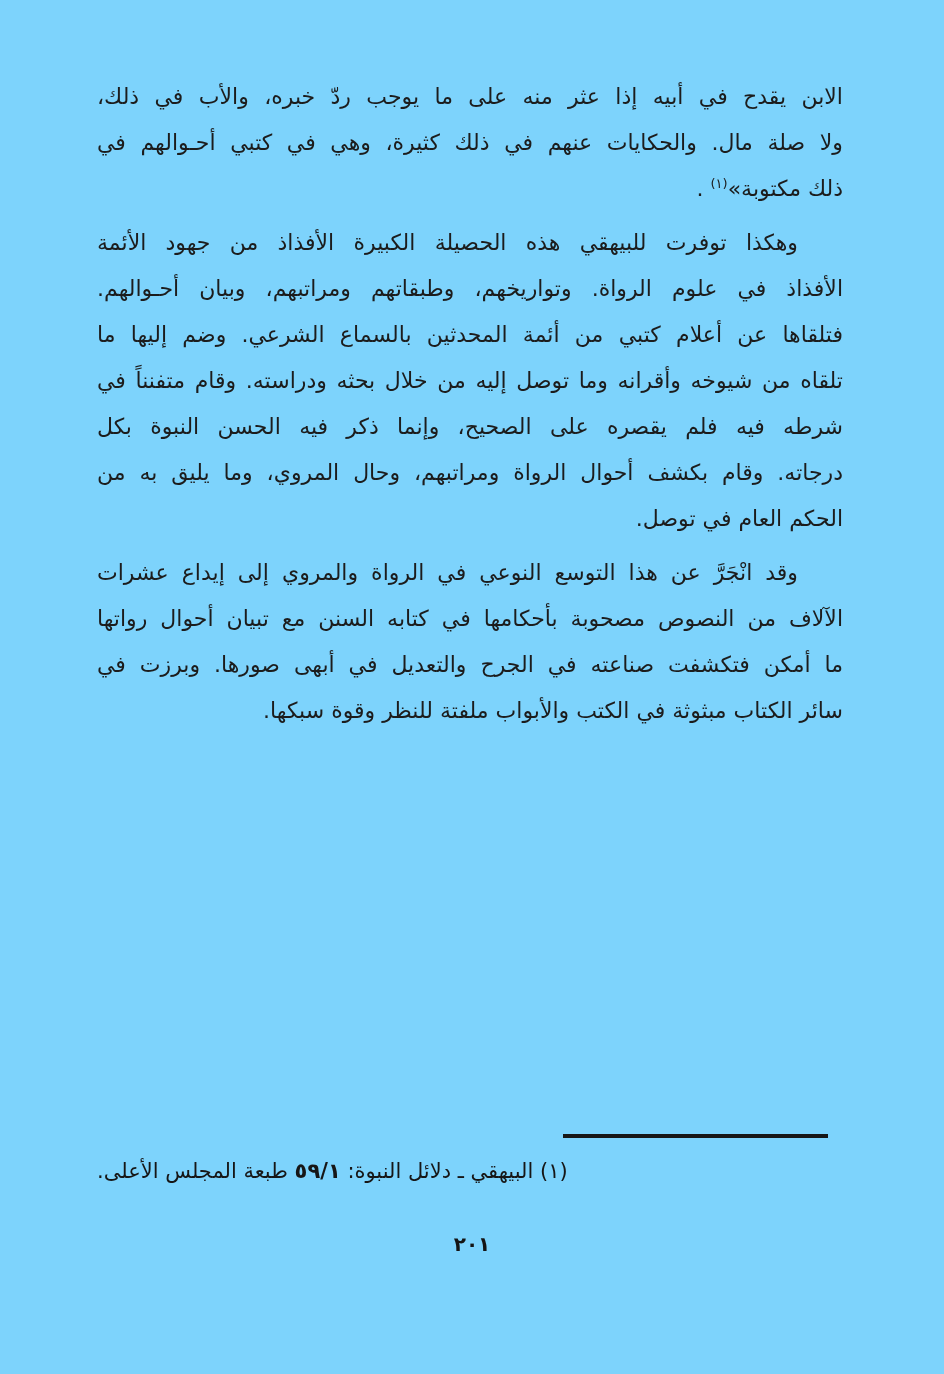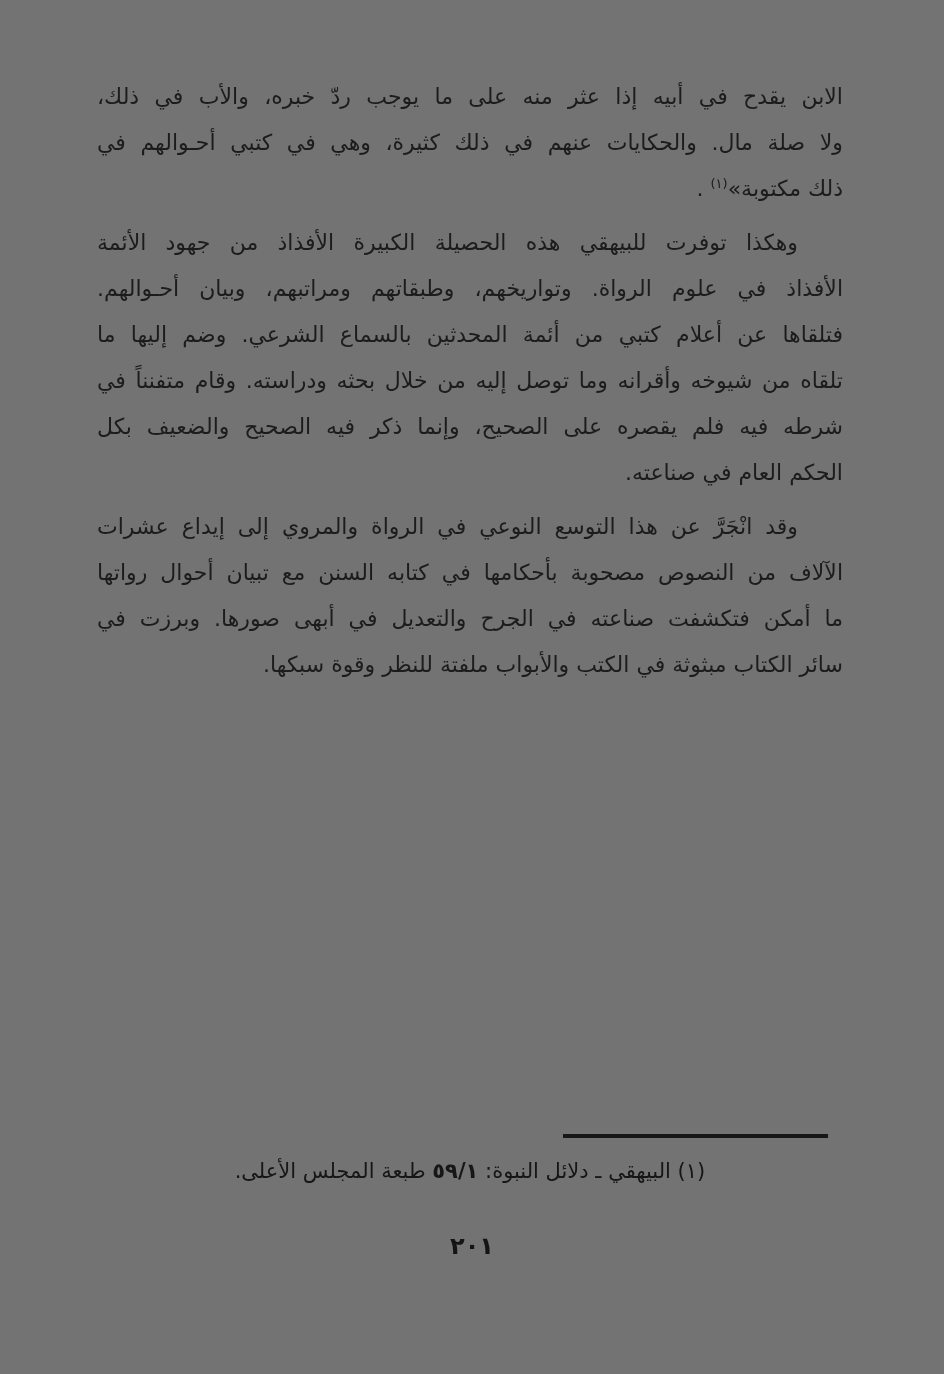--- a/index.html
+++ b/index.html
@@ -3,21 +3,21 @@
 <meta charset="utf-8">
 <style>
   html, body {
     margin: 0;
     padding: 0;
   }
   .page {
     position: relative;
     width: 944px;
     height: 1374px;
-    background: #737373;
+    background: #7dd3fc;
     font-family: "DejaVu Sans", sans-serif;
     color: #1c1c1c;
     overflow: hidden;
   }
   .content {
     position: absolute;
     top: 74px;
     right: 101px;
     width: 746px;
     direction: rtl;
@@ -51,34 +51,34 @@
     width: 265px;
     height: 4px;
     background: #161616;
   }
   .footnote {
     position: absolute;
     top: 1150px;
     right: 101px;
     width: 746px;
     direction: rtl;
-    text-align: center;
+    text-align: left;
     font-size: 21px;
     line-height: 42px;
     color: #161616;
   }
   .footnote .ref { font-weight: bold; }
   .page-number {
     position: absolute;
     top: 1232px;
     left: 0;
     width: 944px;
     text-align: center;
     direction: rtl;
-    font-size: 24px;
+    font-size: 20px;
     font-weight: bold;
     letter-spacing: 4px;
     color: #141414;
   }
 </style>
 </head>
 <body>
 
 <div class="page">
 
@@ -88,22 +88,23 @@
       <div class="line just">الابن يقدح في أبيه إذا عثر منه على ما يوجب ردّ خبره، والأب في ذلك،</div>
       <div class="line just">ولا صلة مال. والحكايات عنهم في ذلك كثيرة، وهي في كتبي أحـوالهم في</div>
       <div class="line last"><span>ذلك مكتوبة»</span><sup class="fn-ref">(١)</sup><span> .</span></div>
     </section>
 
     <section class="paragraph indented">
       <div class="line just">وهكذا توفرت للبيهقي هذه الحصيلة الكبيرة الأفذاذ من جهود الأئمة</div>
       <div class="line just">الأفذاذ في علوم الرواة. وتواريخهم، وطبقاتهم ومراتبهم، وبيان أحـوالهم.</div>
       <div class="line just">فتلقاها عن أعلام كتبي من أئمة المحدثين بالسماع الشرعي. وضم إليها ما</div>
       <div class="line just">تلقاه من شيوخه وأقرانه وما توصل إليه من خلال بحثه ودراسته. وقام متفنناً في</div>
-      <div class="line just">شرطه فيه فلم يقصره على الصحيح، وإنما ذكر فيه الصحيح والضعيف بكل</div>
-      <div class="line last">الحكم العام في صناعته.</div>
+      <div class="line just">شرطه فيه فلم يقصره على الصحيح، وإنما ذكر فيه الحسن النبوة بكل</div>
+      <div class="line just">درجاته. وقام بكشف أحوال الرواة ومراتبهم، وحال المروي، وما يليق به من</div>
+      <div class="line last">الحكم العام في توصل.</div>
     </section>
 
     <section class="paragraph indented">
       <div class="line just">وقد انْجَرَّ عن هذا التوسع النوعي في الرواة والمروي إلى إيداع عشرات</div>
       <div class="line just">الآلاف من النصوص مصحوبة بأحكامها في كتابه السنن مع تبيان أحوال رواتها</div>
       <div class="line just">ما أمكن فتكشفت صناعته في الجرح والتعديل في أبهى صورها. وبرزت في</div>
       <div class="line last">سائر الكتاب مبثوثة في الكتب والأبواب ملفتة للنظر وقوة سبكها.</div>
     </section>
 
   </main>

